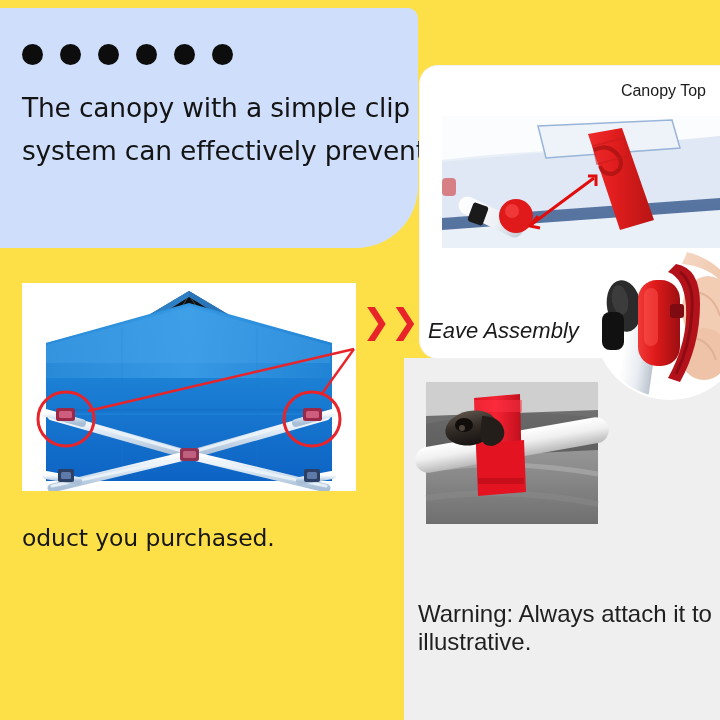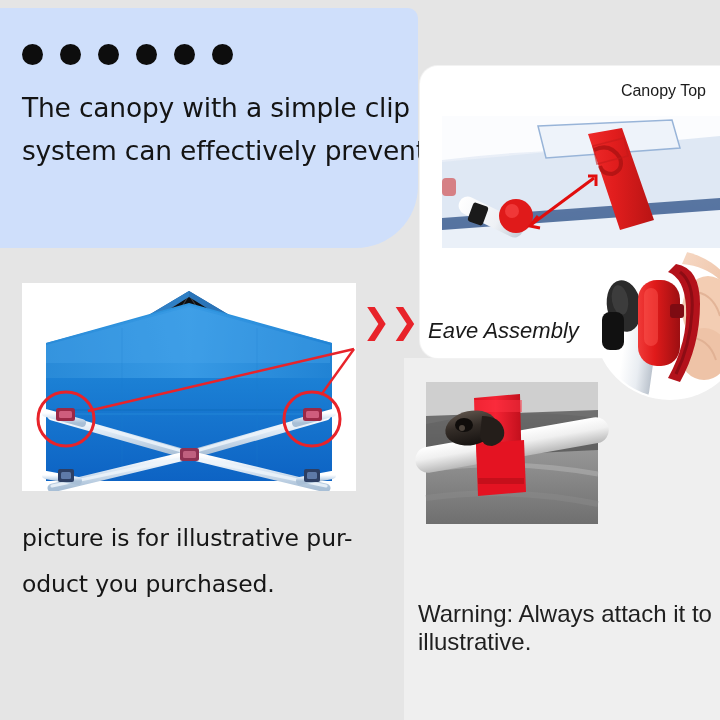--- a/index.html
+++ b/index.html
@@ -11,21 +11,21 @@
     width: 720px;
     height: 720px;
     background: #ffffff;
     font-family: "DejaVu Sans", sans-serif;
     overflow: hidden;
   }
   .page {
     position: relative;
     width: 720px;
     height: 720px;
-    background: #e5e5e5;
+    background: #fde047;
   }
 
   
   .header-panel {
     position: absolute;
     left: 0;
     top: 8px;
     width: 418px;
     height: 240px;
     background: #cfdffb;
@@ -290,21 +290,20 @@
       <ellipse cx="290" cy="136" rx="28" ry="27" fill="none" stroke="#e8232a" stroke-width="3"></ellipse>
 
       <line x1="66" y1="128" x2="332" y2="66" stroke="#e8232a" stroke-width="2.4"></line>
       <line x1="299" y1="112" x2="332" y2="66" stroke="#e8232a" stroke-width="2.4"></line>
     </svg>
   </div>
 
   <div class="chevron-mark">❯❯</div>
 
   <div class="note-text">
-    <span class="ln">picture is for illustrative pur-</span>
     <span class="ln">oduct you purchased.</span>
   </div>
 
   <div class="right-col">
 
     <div class="card-bottom">
       <div class="photo-bottom-wide">
         <svg width="250" height="215" viewBox="0 0 250 215">
           <defs>
             <linearGradient id="grayFab" x1="0" y1="0" x2="0" y2="1">

